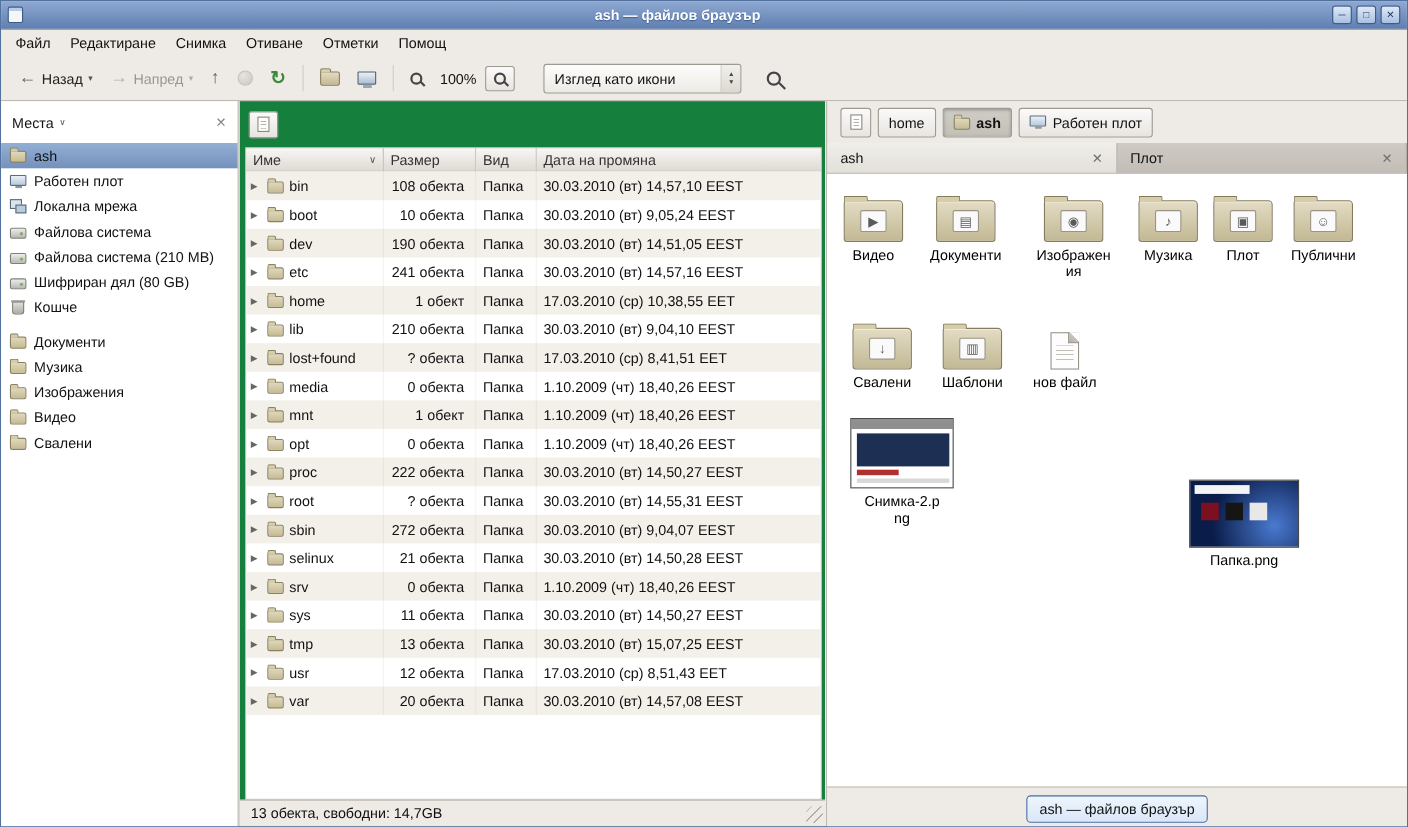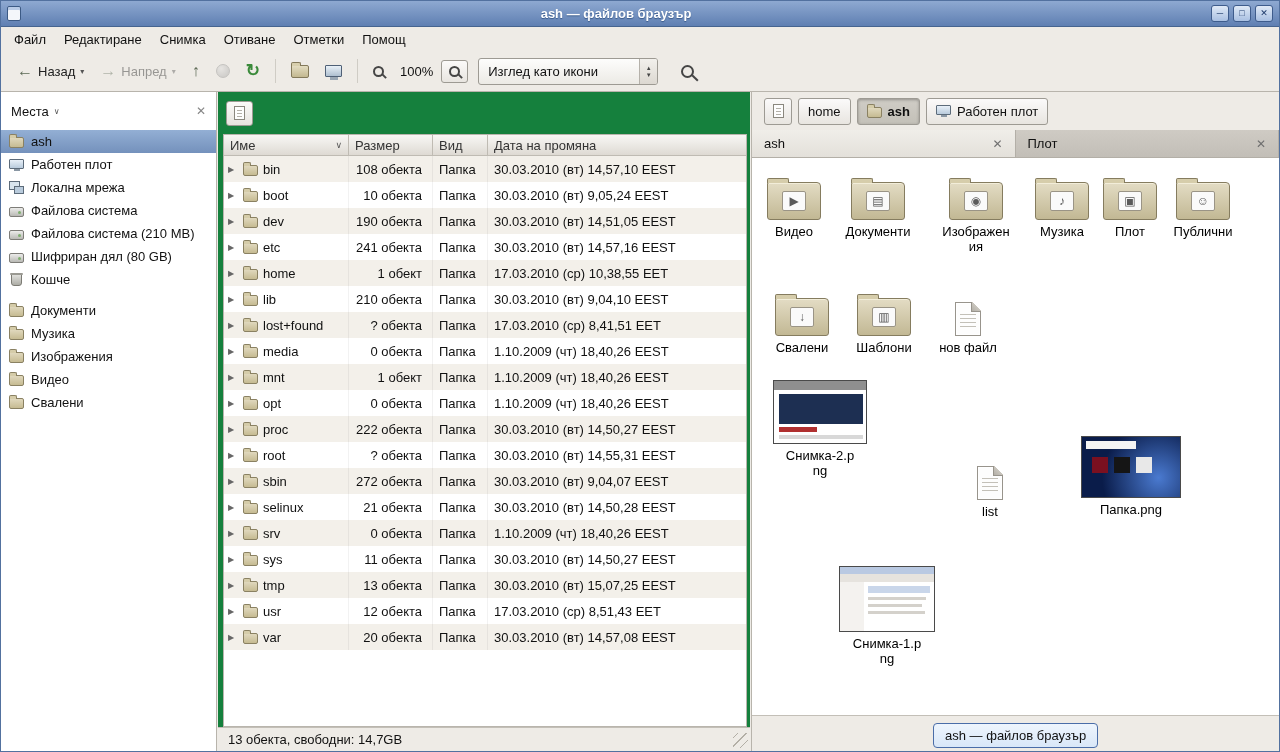--- a/index.html
+++ b/index.html
@@ -64,21 +64,21 @@
   .ticon.computer{ width:17px; height:12px; border:1px solid #4f6076;
     background:linear-gradient(#e9f1f8,#aebfd0); border-radius:1px; }
   .ticon.computer::after{ content:''; position:absolute; left:4px; bottom:-4px; width:8px; height:3px; background:#9aa7b4; }
   .mag{ width:11px; height:11px; border:2px solid #454545; border-radius:50%; position:relative; display:inline-block; flex:none;}
   .mag::after{ content:''; position:absolute; width:6px; height:2px; background:#454545;
     transform:rotate(45deg); right:-5px; bottom:-2px; }
   .mag.big{ width:13px; height:13px; }
   .mag.big::after{ width:8px; right:-7px; bottom:-3px; }
   .zoomlbl{ padding:0 8px; }
   .combo{ display:flex; align-items:center; border:1px solid #9d9a93; border-radius:3px;
-    background:linear-gradient(#fdfdfc,#eceae5); height:27px; width:180px; padding-left:9px; margin-left:10px; }
+    background:linear-gradient(#fdfdfc,#eceae5); height:27px; width:180px; padding-left:9px; margin-left:26px; }
   .combo-label{ flex:1; font-size:13px; }
   .spin{ border-left:1px solid #b5b1aa; width:18px; height:100%;
     display:flex; flex-direction:column; align-items:center; justify-content:center; gap:1px;
     background:linear-gradient(#f2f0ec,#dcd8d1); font-size:6px; color:#444; border-radius:0 2px 2px 0;}
   .searchbtn{ margin-left:14px; padding:6px 8px; }
 
   
   .sidebar{ position:absolute; left:0; top:91px; width:216px; bottom:0;
     background:#ffffff; border-right:1px solid #b8b4ac; }
   .side-header{ height:38px; display:flex; align-items:center; padding:0 10px; gap:5px; }
@@ -669,37 +669,25 @@
             <div class="page" data-interactable="false"></div>
           </div>
           <div class="ilabel" data-interactable="false">нов файл</div>
         </div>
         <div class="fi p10" data-interactable="true">
           <div class="icw" data-interactable="false">
             <div class="thumb t-web" data-interactable="false"></div>
           </div>
           <div class="ilabel" data-interactable="false">Снимка-2.png</div>
         </div>
-        <div class="fi p11" data-interactable="true">
-          <div class="icw" data-interactable="false">
-            <div class="page" data-interactable="false"></div>
-          </div>
-          <div class="ilabel" data-interactable="false">list</div>
-        </div>
         <div class="fi p12" data-interactable="true">
           <div class="icw" data-interactable="false">
             <div class="thumb t-store" data-interactable="false"></div>
           </div>
           <div class="ilabel" data-interactable="false">Папка.png</div>
-        </div>
-        <div class="fi p13" data-interactable="true">
-          <div class="icw" data-interactable="false">
-            <div class="thumb t-fm" data-interactable="false"></div>
-          </div>
-          <div class="ilabel" data-interactable="false">Снимка-1.png</div>
         </div>
       </div>
     <div class="rp-bottom" data-interactable="false"></div>
   </div>
 
   <div class="taskbtn" data-interactable="true">
     <span data-interactable="false">ash — файлов браузър</span>
   </div>
 
 </div>

